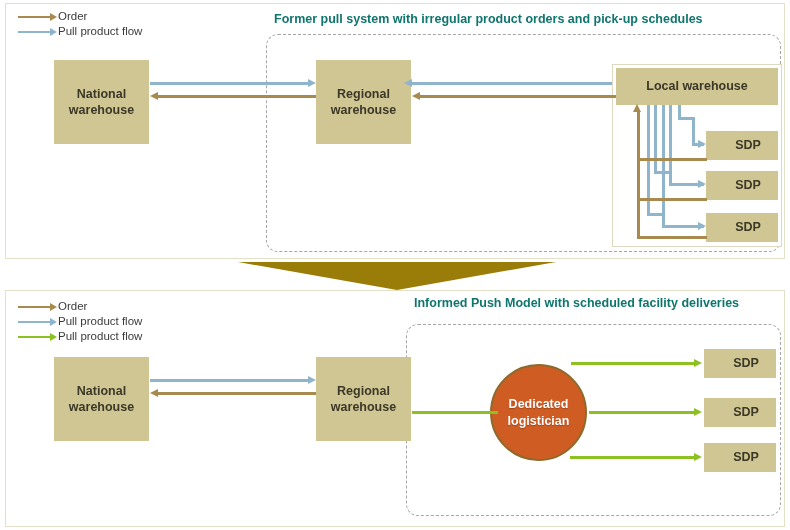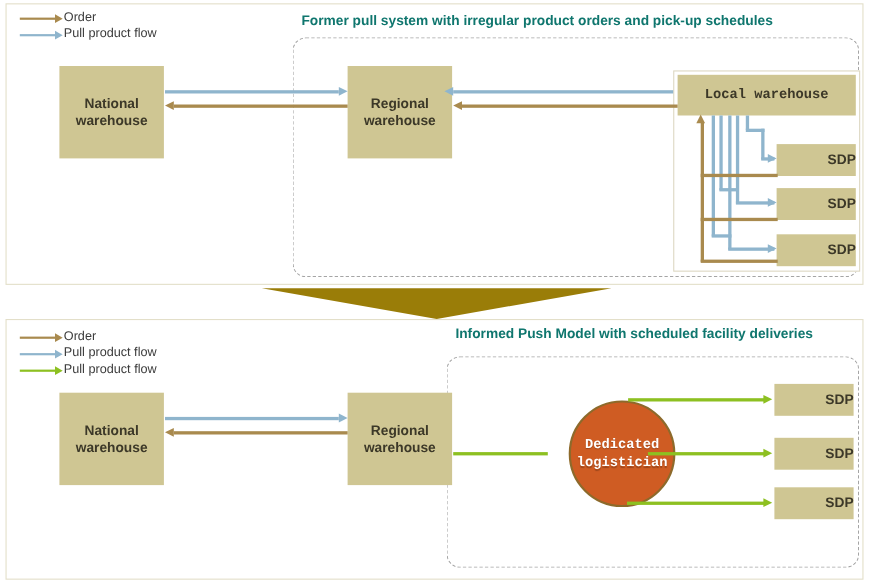--- a/index.html
+++ b/index.html
@@ -88,21 +88,21 @@
     color: #3c3828;
     font-size: 12.5px;
     font-weight: bold;
     display: flex;
     align-items: center;
     justify-content: center;
     text-align: center;
     line-height: 1.3;
   }
   .node.sdp {
-    justify-content: flex-end;
+    justify-content: center;
     padding-left: 12px;
     font-size: 12.5px;
   }
 
   .circle-node {
     position: absolute;
     border-radius: 50%;
     background: #cf5c23;
     border: 2px solid #8d6a2b;
     box-sizing: border-box;
@@ -171,21 +171,21 @@
   <div class="white-box" style="left:606px; top:60px; width:170px; height:183px;"></div>
 
   <div class="node" style="left:48px; top:56px; width:95px; height:84px;">
     <span><span>National</span><br><span>warehouse</span></span>
   </div>
 
   <div class="node" style="left:310px; top:56px; width:95px; height:84px;">
     <span><span>Regional</span><br><span>warehouse</span></span>
   </div>
 
-  <div class="node" style="left:610px; top:64px; width:162px; height:37px;font-family:Liberation Mono, monospace;">
+  <div class="node" style="left:610px; top:64px; width:162px; height:37px;">
     <span>Local warehouse</span>
   </div>
 
   <div class="node sdp" style="left:700px; top:127px; width:72px; height:29px;">
     <span>SDP</span>
   </div>
   <div class="node sdp" style="left:700px; top:167px; width:72px; height:29px;">
     <span>SDP</span>
   </div>
   <div class="node sdp" style="left:700px; top:209px; width:72px; height:29px;">
@@ -252,21 +252,21 @@
   <div class="dashed-box" style="left:400px; top:33px; width:375px; height:192px;"></div>
 
   <div class="node" style="left:48px; top:66px; width:95px; height:84px;">
     <span><span>National</span><br><span>warehouse</span></span>
   </div>
 
   <div class="node" style="left:310px; top:66px; width:95px; height:84px;">
     <span><span>Regional</span><br><span>warehouse</span></span>
   </div>
 
-  <div class="circle-node" style="left:511px; top:73px; width:97px; height:97px;font-family:Liberation Mono, monospace;">
+  <div class="circle-node" style="left:484px; top:73px; width:97px; height:97px;">
     <span><span>Dedicated</span><br><span>logistician</span></span>
   </div>
 
   <div class="node sdp" style="left:698px; top:58px; width:72px; height:29px;">
     <span>SDP</span>
   </div>
   <div class="node sdp" style="left:698px; top:107px; width:72px; height:29px;">
     <span>SDP</span>
   </div>
   <div class="node sdp" style="left:698px; top:152px; width:72px; height:29px;">

